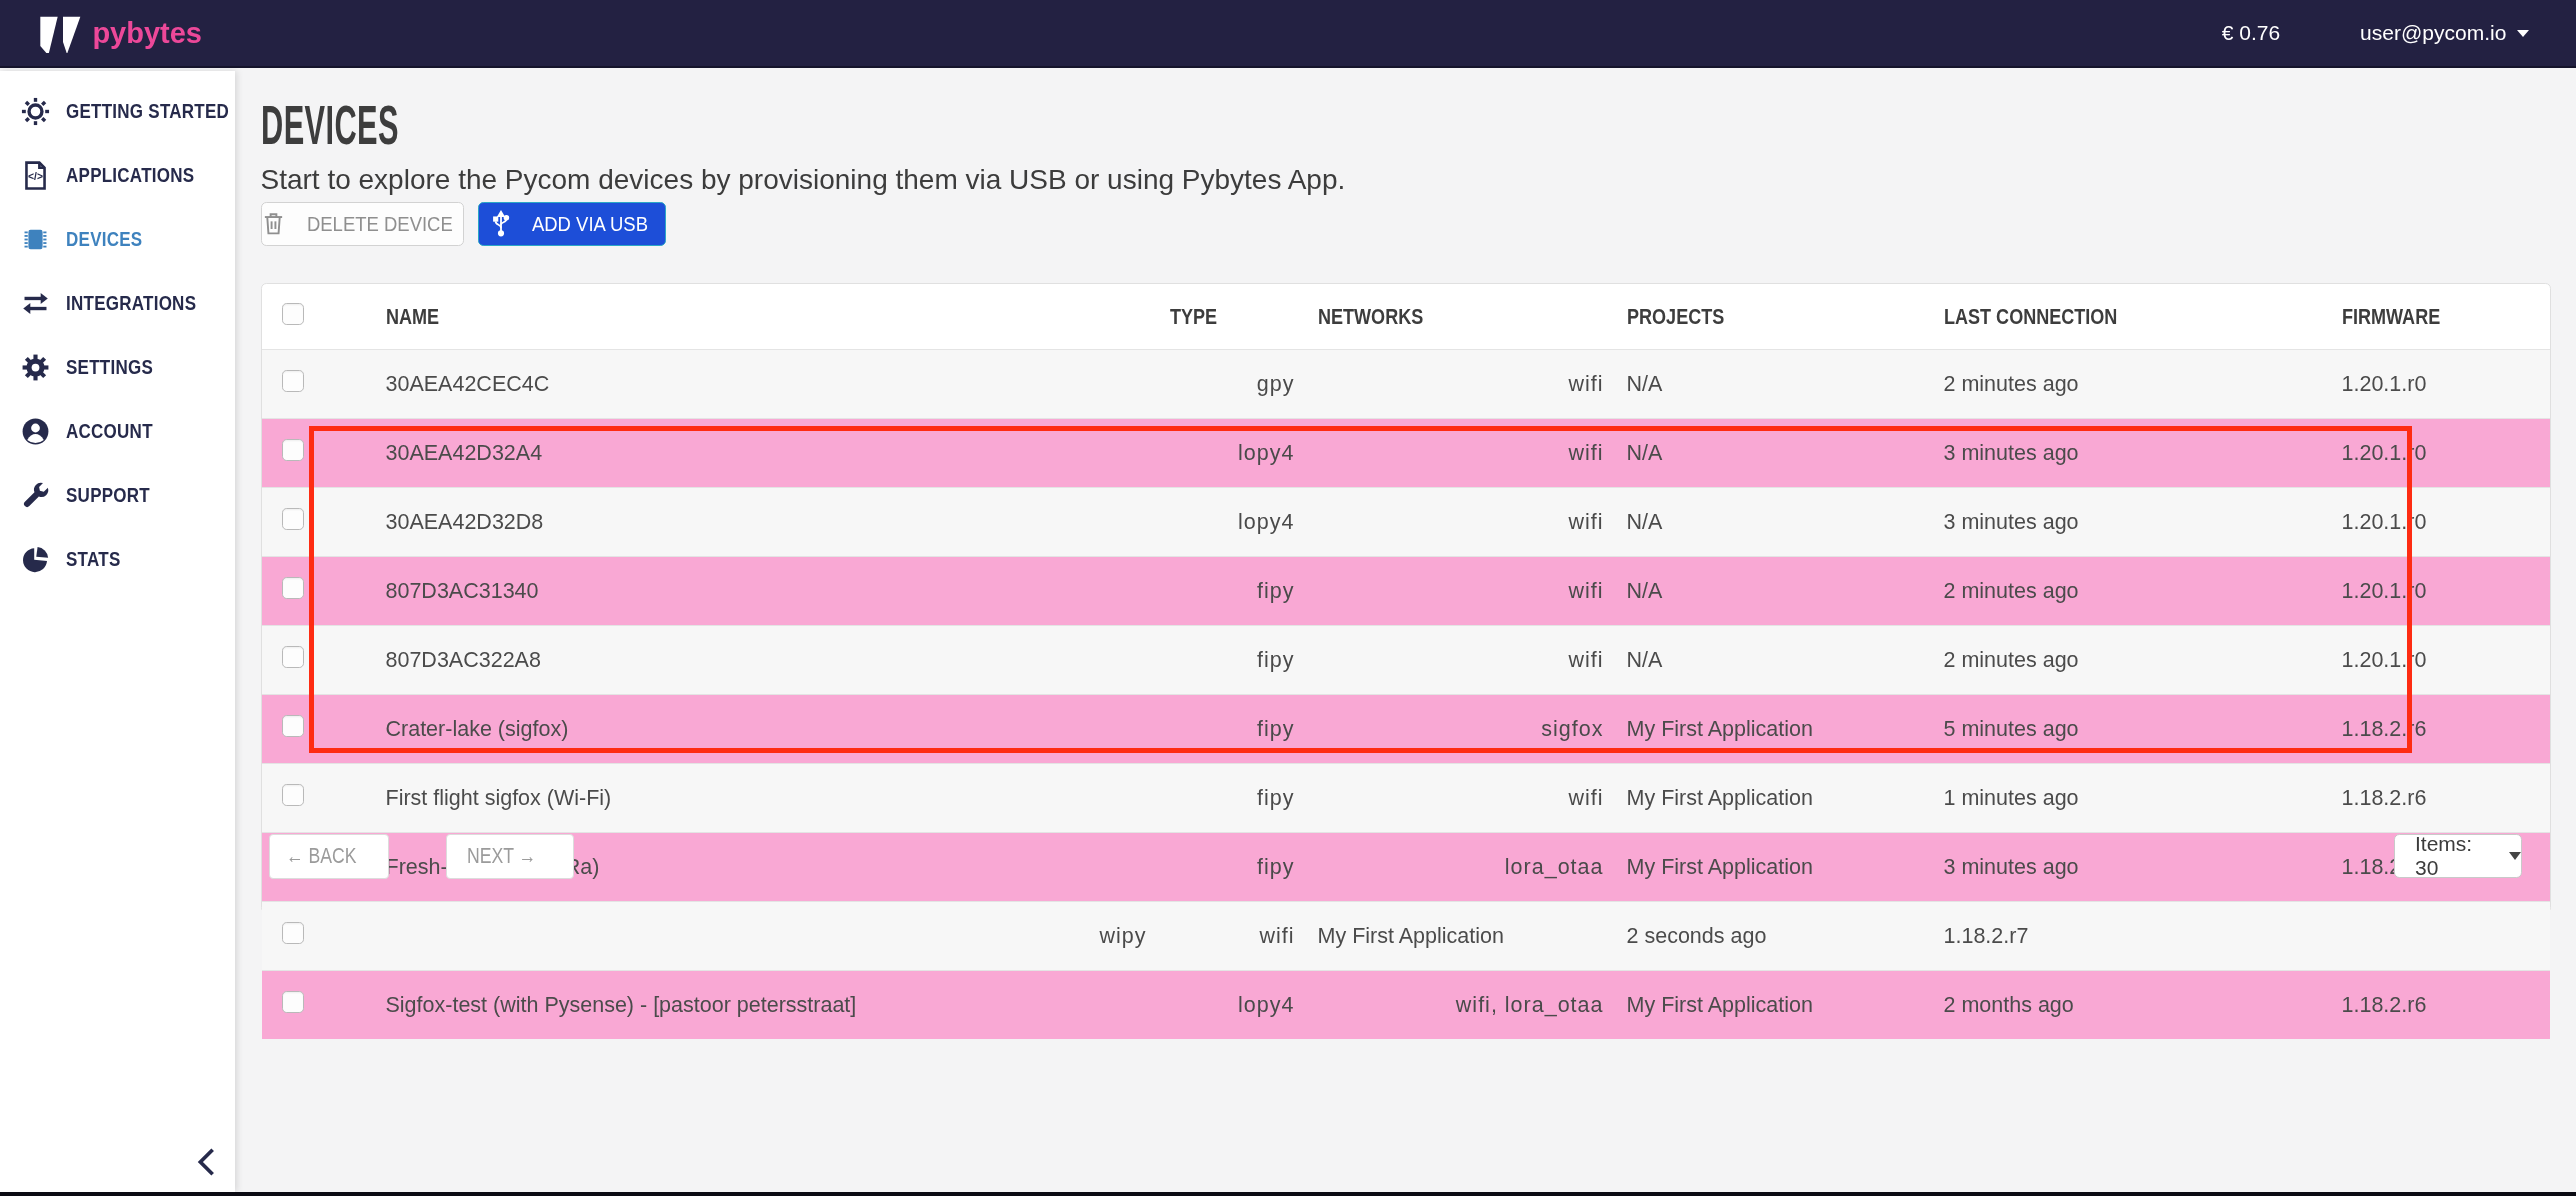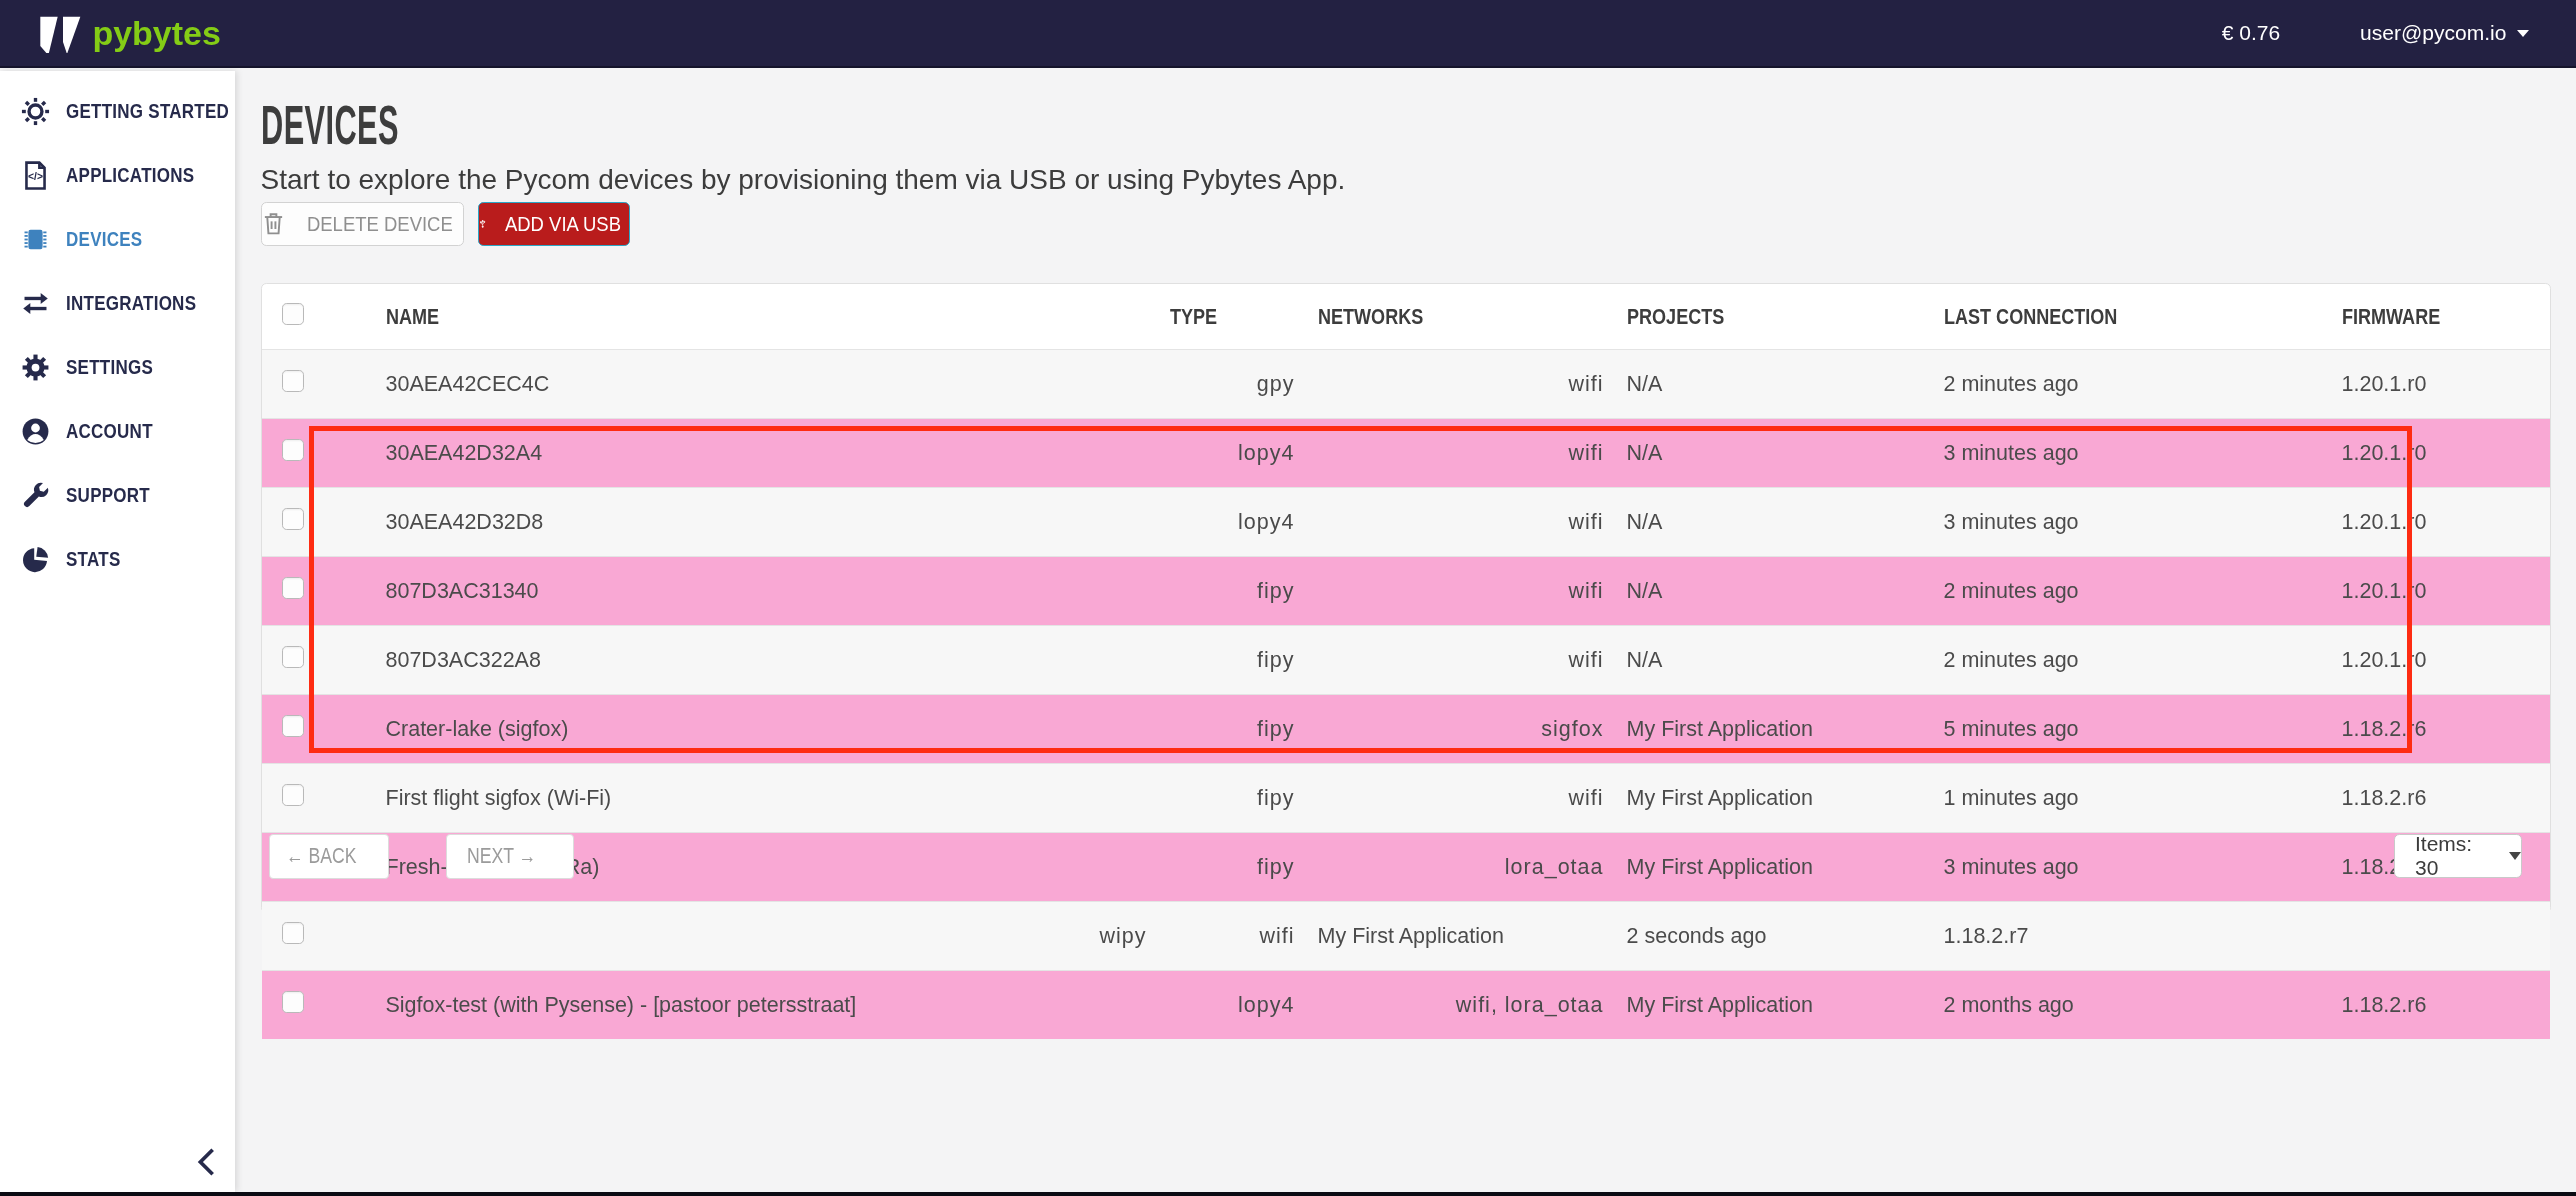--- a/index.html
+++ b/index.html
@@ -3,21 +3,21 @@
 <meta charset="utf-8">
 <style>
   * { margin:0; padding:0; box-sizing:border-box; }
   html,body { width:2576px; height:1196px; overflow:hidden; }
   body { font-family:"Liberation Sans", sans-serif; background:#f4f4f5; position:relative; }
 
   
   .topbar { position:absolute; left:0; top:0; width:2576px; height:68px; background:#232142;
             border-bottom:2.7px solid #15142b; display:flex; align-items:center; z-index:10; }
   .logo { display:flex; align-items:center; gap:9.4px; margin-left:39px; }
-  .logo-text { color:#84cc16; font-size:34px; font-weight:bold; letter-spacing:0px; }
+  .logo-text { color:#ec4899; font-size:29px; font-weight:bold; letter-spacing:0px; }
   .topbar-right { margin-left:auto; display:flex; align-items:center; gap:80px; margin-right:47px; }
   .balance { color:#fff; font-size:21px; }
   .user-menu { color:#fff; font-size:21px; display:flex; align-items:center; gap:10.7px; cursor:pointer; }
   .caret-down-white { width:0; height:0; border-left:6px solid transparent; border-right:6px solid transparent; border-top:7.4px solid #fff; }
 
   
   .sidebar { position:absolute; left:0; top:71px; width:235px; height:1121px; background:#ffffff;
              box-shadow:2px 0 6.7px rgba(0,0,0,0.12); z-index:5; }
   .nav-item { display:flex; align-items:center; height:64px; cursor:pointer; }
   .nav-item:first-child { margin-top:8px; }
@@ -31,21 +31,21 @@
   
   .main { position:absolute; left:235px; top:71px; right:0; bottom:4px; background:#f4f4f5; }
   .page-title { position:absolute; left:25.5px; top:22px; font-size:55px; font-weight:bold; color:#3d3d3d;
                 display:inline-block; transform:scaleX(0.56); transform-origin:0 0; letter-spacing:0.7px; white-space:nowrap; }
   .page-subtitle { position:absolute; left:25.5px; top:93px; font-size:28px; color:#3c3c3c; }
   .toolbar { position:absolute; left:25.5px; top:131px; display:flex; gap:14.8px; }
   .btn { height:44px; display:inline-flex; align-items:center; justify-content:center; border-radius:5.4px;
          font-size:21px; cursor:pointer; white-space:nowrap; }
   .btn .cx { display:inline-block; transform:scaleX(0.88); transform-origin:center; }
   .btn-delete { width:203px; background:#fdfdfd; border:1.3px solid #d2d2d2; color:#8f8f8f; gap:12px; }
-  .btn-add { width:152px; background:#b91c1c; border:1.3px solid #2ba7c7; color:#ffffff; gap:10.7px; }
+  .btn-add { width:188px; background:#1d4ed8; border:1.3px solid #2ba7c7; color:#ffffff; gap:10.7px; }
 
   
   .card { position:absolute; left:25.5px; top:212px; width:2290px; height:630px; background:#ffffff;
           border:1.3px solid #e0e0e0; border-radius:5.4px; }
   .trow, .thead { display:grid; grid-template-columns:101px 784px 148px 309px 317px 398px 1fr; align-items:center; }
   .thead { height:65px; }
   .trow { height:69px; border-top:1.3px solid #e4e4e4; background:#f9a8d4; cursor:pointer; }
   .trow.alt { background:#f7f7f7; }
   .cell { padding-left:23px; font-size:21.5px; color:#4b4b4b; white-space:nowrap; overflow:hidden; }
   .cell.c-check { padding-left:20px; }

